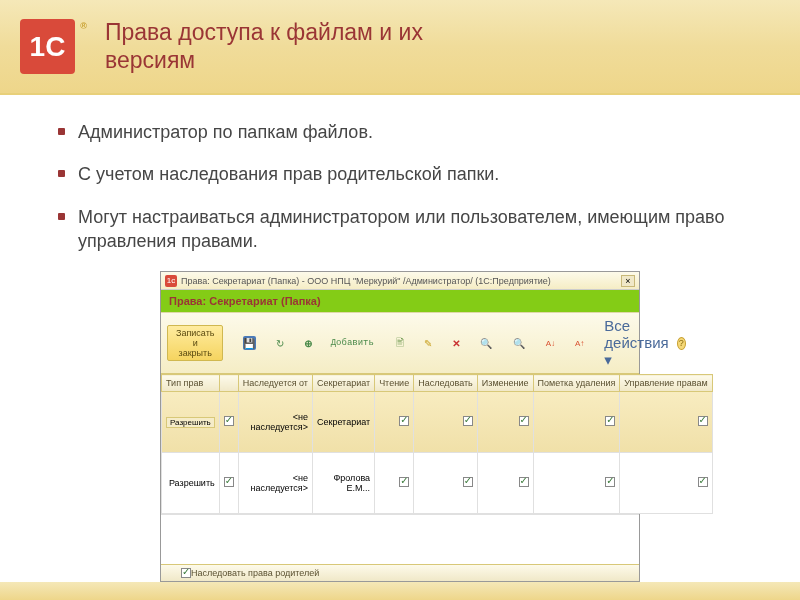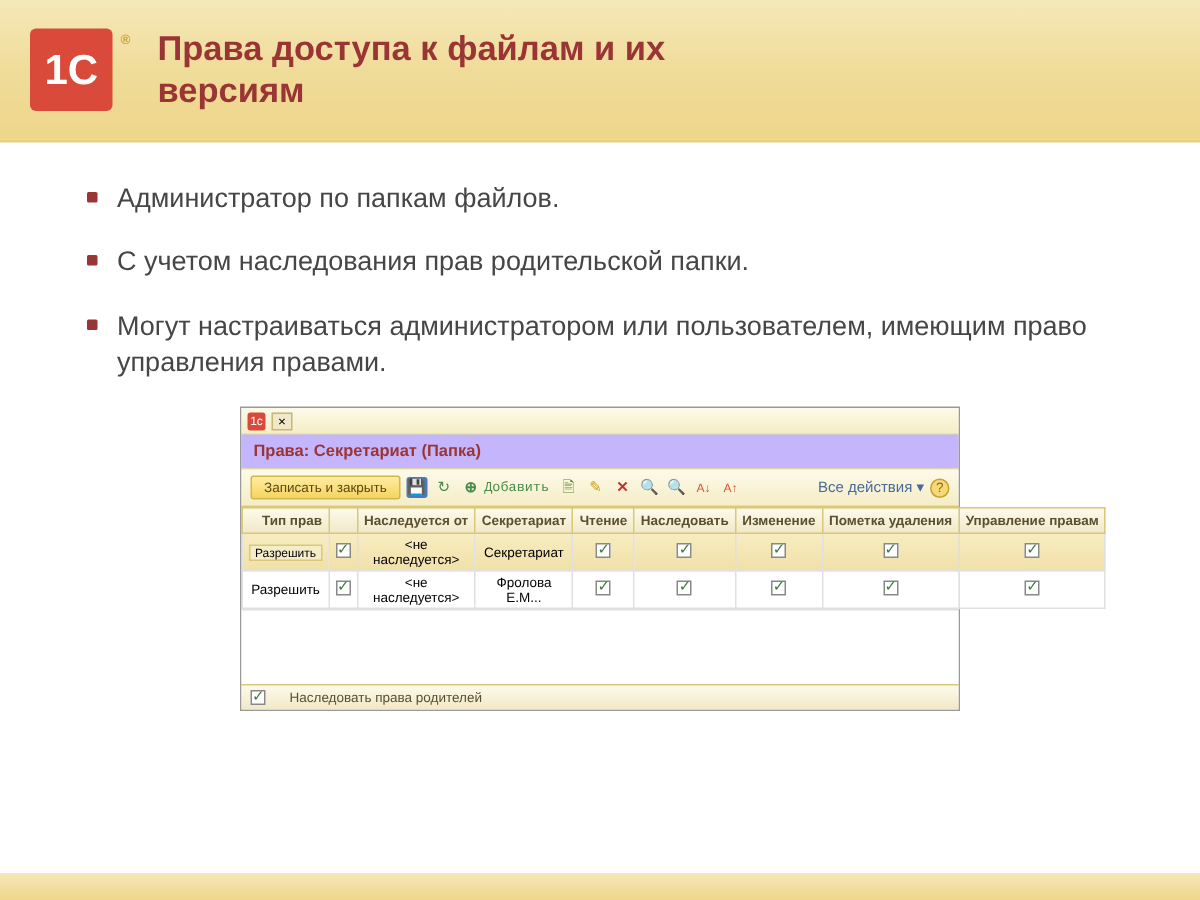--- a/index.html
+++ b/index.html
@@ -1,55 +1,55 @@
 <!DOCTYPE html>
 <html><head>
 <meta charset="utf-8">
 <style>
 * { margin: 0; padding: 0; box-sizing: border-box; }
 body { width: 800px; height: 600px; font-family: Arial, sans-serif; background: #fff; overflow: hidden; }
 .header { background: linear-gradient(to bottom, #f5e8b8 0%, #f0dc9a 50%, #eed68a 100%); height: 95px; display: flex; align-items: center; padding: 0 20px; border-bottom: 2px solid #e8d07a; }
 .logo { width: 55px; height: 55px; background: #d94a3a; border-radius: 4px; display: flex; align-items: center; justify-content: center; color: #fff; font-size: 28px; font-weight: bold; position: relative; margin-right: 30px; }
 .logo-reg { position: absolute; top: 2px; right: -12px; color: #c8a030; font-size: 9px; }
-.title { color: #9a3535; font-size: 23px; font-weight: bold; line-height: 1.2; max-width: 360px; }
+.title { color: #9a3535; font-size: 23px; font-weight: normal; line-height: 1.2; max-width: 360px; }
 .content { padding: 25px 50px 0 50px; }
 .content ul { list-style: none; }
 .content li { color: #464646; font-size: 18px; margin-bottom: 18px; line-height: 1.35; padding-left: 28px; position: relative; }
 .content li::before { content: ''; position: absolute; left: 8px; top: 8px; width: 7px; height: 7px; background: #9a3535; border-radius: 1px; }
 .window { width: 480px; margin: 8px auto 0; border: 1px solid #999; font-family: Tahoma, sans-serif; font-size: 10px; background: #fff; }
 .titlebar { background: linear-gradient(to bottom, #fdfaea, #f5edc5); height: 18px; display: flex; align-items: center; padding: 0 4px; border-bottom: 1px solid #ccc; }
 .titlebar-icon { width: 12px; height: 12px; background: #d94a3a; border-radius: 2px; margin-right: 4px; font-size: 8px; color: #fff; display: flex; align-items: center; justify-content: center; }
 .titlebar-text { flex: 1; color: #555; font-size: 9px; }
 .titlebar-btn { width: 14px; height: 12px; background: #f0e8c8; border: 1px solid #c8b878; font-size: 9px; display: flex; align-items: center; justify-content: center; cursor: pointer; }
-.subtitle { background: #c4b5fd; padding: 5px 8px; color: #9a3535; font-size: 11px; font-weight: bold; border-bottom: 1px solid #e0d8a8; }
-.toolbar { background: linear-gradient(to bottom, #fdfaea, #f5edc5); padding: 4px 6px; display: flex; align-items: center; gap: 4px; border-bottom: 1px solid #d8c878; }
+.subtitle { background: #84cc16; padding: 5px 8px; color: #9a3535; font-size: 11px; font-weight: bold; border-bottom: 1px solid #e0d8a8; }
+.toolbar { background: linear-gradient(to bottom, #fdfaea, #f5edc5); padding: 4px 6px; display: flex; align-items: center; gap: 20px; border-bottom: 1px solid #d8c878; }
 .btn-save { background: linear-gradient(to bottom, #ffec9f, #f5d460); border: 1px solid #d0b850; padding: 2px 8px; font-size: 9px; color: #5a4a10; border-radius: 2px; cursor: pointer; }
 .tb-icon { width: 14px; height: 14px; display: flex; align-items: center; justify-content: center; font-size: 10px; cursor: pointer; border-radius: 2px; }
 .tb-save { background: #4a7ab8; color: #fff; }
 .tb-refresh { color: #4a8a4a; }
 .tb-add { color: #4a8a4a; font-weight: bold; }
 .tb-add-text { font-size: 9px; color: #4a8a4a; margin-left: -2px; margin-right: 2px; font-family: Liberation Mono, monospace; }
 .tb-copy { color: #5a8a3a; }
 .tb-edit { color: #c8a020; }
 .tb-del { color: #c83030; font-weight: bold; }
 .tb-find { color: #888; }
 .tb-sort { color: #d85030; font-size: 8px; }
 .toolbar-right { margin-left: auto; display: flex; align-items: center; gap: 4px; }
-.btn-actions { font-size: 10px; color: #4a6a9a; cursor: pointer; }
+.btn-actions { font-size: 15px; color: #4a6a9a; cursor: pointer; }
 .tb-help { width: 13px; height: 13px; border-radius: 50%; background: #f5d878; border: 1px solid #c8a030; color: #8a6a10; font-size: 9px; display: flex; align-items: center; justify-content: center; }
 .table { width: 100%; border-collapse: collapse; font-size: 9px; }
-.table th { background: linear-gradient(to bottom, #fdfaea, #f0e8c8); border: 1px solid #d8c878; padding: 3px 4px; font-weight: bold; text-align: right; color: #5a5030; white-space: nowrap; }
-.table td { border: 1px solid #e0e0e0; padding: 2px 4px; text-align: center; background: #fff; }
+.table th { background: linear-gradient(to bottom, #fdfaea, #f0e8c8); border: 1px solid #d8c878; padding: 3px 4px; font-weight: normal; text-align: left; color: #5a5030; white-space: nowrap; }
+.table td { border: 1px solid #e0e0e0; padding: 20px 4px; text-align: right; background: #fff; }
 .table tr.sel { background: linear-gradient(to bottom, #f8ecc0, #f0e0a8); }
 .table tr.sel td { background: transparent; }
 .tag { display: inline-block; background: #f5ecc8; border: 1px solid #d8c878; padding: 0px 3px; font-size: 8px; }
 .chk { display: inline-block; width: 10px; height: 10px; border: 1px solid #888; background: #fff; position: relative; }
 .chk.c::after { content: '✓'; position: absolute; top: -3px; left: 0; font-size: 10px; color: #3a7a3a; }
 .table-empty { height: 50px; background: #fff; border-top: 1px solid #e0e0e0; }
-.footer-row { background: linear-gradient(to bottom, #fdfaea, #f0e8c8); border-top: 1px solid #d8c878; padding: 3px 6px; display: flex; align-items: center; gap: 16px; font-size: 9px; color: #5a5030; }
+.footer-row { background: linear-gradient(to bottom, #fdfaea, #f0e8c8); border-top: 1px solid #d8c878; padding: 3px 20px; display: flex; align-items: center; gap: 0; font-size: 9px; color: #5a5030; }
 .page-footer { position: absolute; bottom: 0; left: 0; right: 0; height: 18px; background: linear-gradient(to bottom, #f5e8b8, #eed68a); }
 .center { text-align: center; }
 </style>
 </head>
 <body>
 
 <div class="header">
   <div class="logo">
     <span>1C</span>
     <span class="logo-reg">®</span>
@@ -60,20 +60,21 @@
 <div class="content">
   <ul>
     <li>Администратор по папкам файлов.</li>
     <li>С учетом наследования прав родительской папки.</li>
     <li>Могут настраиваться администратором или пользователем, имеющим право управления правами.</li>
   </ul>
 
   <div class="window">
     <div class="titlebar">
       <div class="titlebar-icon">1c</div>
+      <div class="titlebar-text">Права: Секретариат (Папка) - ООО НПЦ "Меркурий" /Администратор/  (1С:Предприятие)</div>
       <div class="titlebar-btn">×</div>
     </div>
     <div class="subtitle">Права: Секретариат (Папка)</div>
     <div class="toolbar">
       <button class="btn-save">Записать и закрыть</button>
       <span class="tb-icon tb-save">💾</span>
       <span class="tb-icon tb-refresh">↻</span>
       <span class="tb-icon tb-add">⊕</span>
       <span class="tb-add-text">Добавить</span>
       <span class="tb-icon tb-copy">🖹</span>

